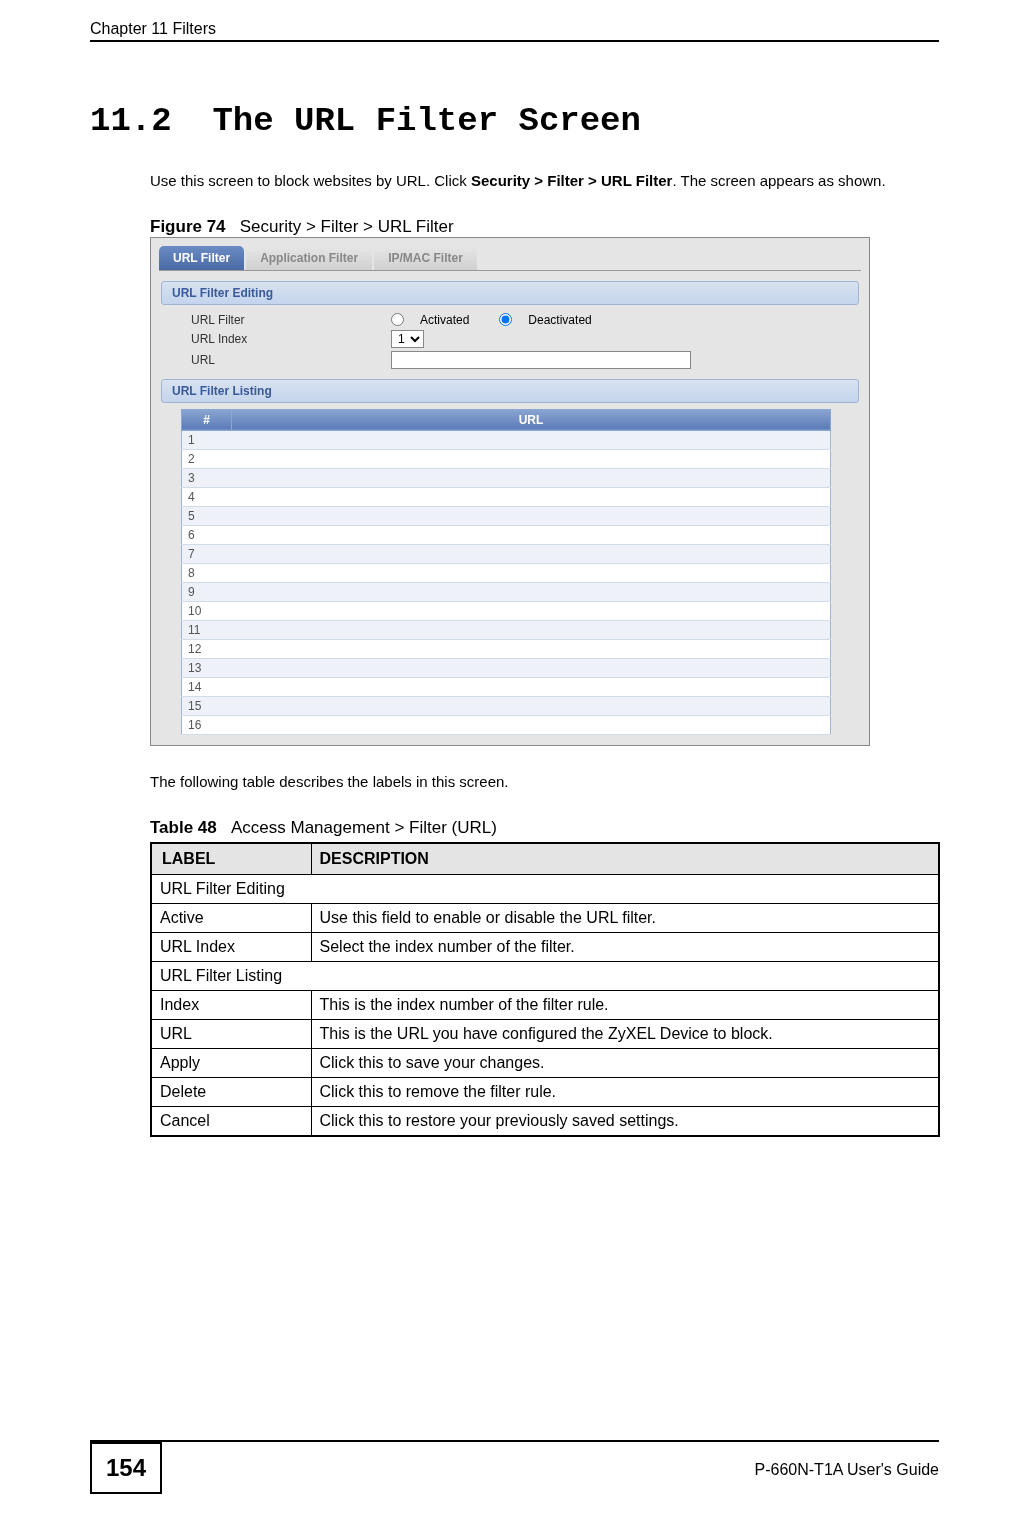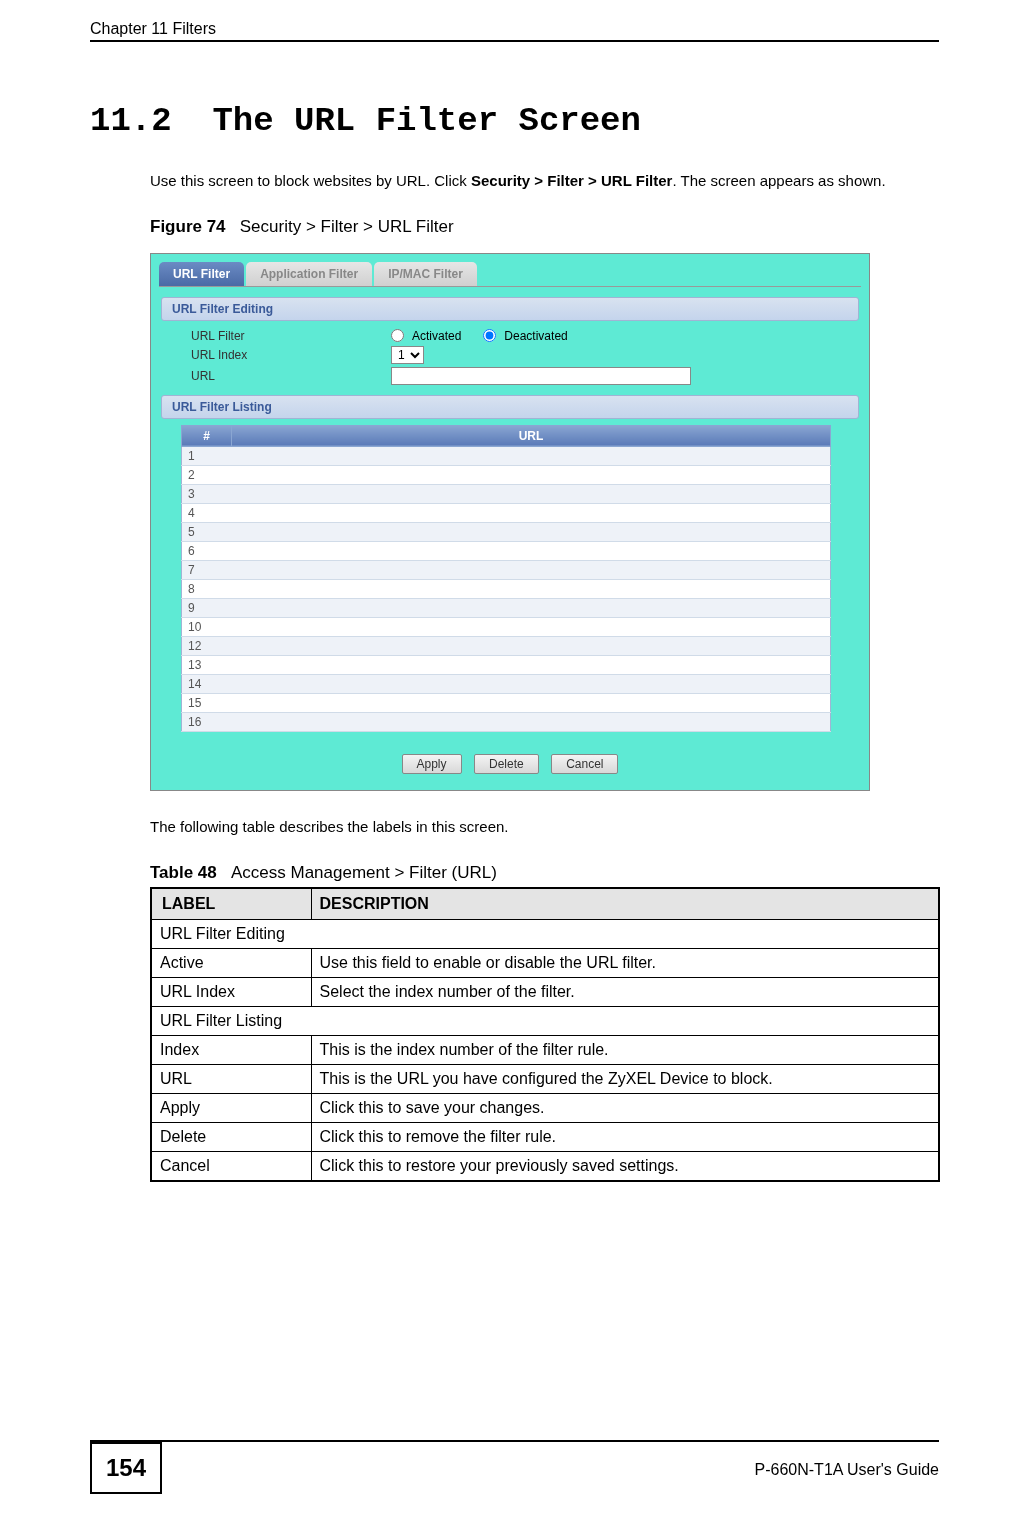--- a/index.html
+++ b/index.html
@@ -30,28 +30,28 @@
   }
   .body-text {
     margin-left: 60px;
     font-size: 15px;
     line-height: 1.45;
     margin-bottom: 25px;
   }
   .figure-caption {
     margin-left: 60px;
     font-size: 17px;
-    margin-bottom: 16px;
+    margin-bottom: 0;
   }
   .figure-caption b { font-weight: bold; }
   .screenshot {
     margin-left: 60px;
     width: 720px;
     border: 1px solid #888;
-    background: #5eead4;
+    background: #e5e5e5;
     margin-bottom: 25px;
   }
   .tabs {
     display: flex;
     padding: 8px 8px 0 8px;
   }
   .tab {
     padding: 5px 14px;
     font-size: 12px;
     border-radius: 5px 5px 0 0;
@@ -84,21 +84,21 @@
   }
   .form-row {
     display: flex;
     align-items: center;
     margin: 3px 0;
   }
   .form-label {
     width: 200px;
     color: #333;
   }
-  .radio-group { display:flex; align-items:center; gap:8px; }
+  .radio-group { display:flex; align-items:center; gap:16px; }
   .radio-group label { margin-right:14px; }
   .ui-select {
     font-size: 12px;
     border: 1px solid #888;
     background: #fff;
     padding: 0 2px;
   }
   .ui-text {
     font-size: 12px;
     border: 1px solid #888;
@@ -282,20 +282,24 @@
         </tr>
         <tr>
           <td>9</td>
           <td></td>
         </tr>
         <tr>
           <td>10</td>
           <td></td>
         </tr>
         <tr>
+          <td>11</td>
+          <td></td>
+        </tr>
+        <tr>
           <td>12</td>
           <td></td>
         </tr>
         <tr>
           <td>13</td>
           <td></td>
         </tr>
         <tr>
           <td>14</td>
           <td></td>
@@ -304,25 +308,20 @@
           <td>15</td>
           <td></td>
         </tr>
         <tr>
           <td>16</td>
           <td></td>
         </tr>
       </tbody>
   </table>
 
-  <div class="btn-row">
-    <button class="ui-button">Apply</button>
-    <button class="ui-button">Delete</button>
-    <button class="ui-button">Cancel</button>
-  </div>
 </div>
 
 <p class="body-text">The following table describes the labels in this screen.</p>
 
 <p class="table-caption">
   <b>Table 48</b>&nbsp;&nbsp;&nbsp;<span>Access Management &gt; Filter (URL)</span>
 </p>
 
 <table class="doc-table">
   <thead>

